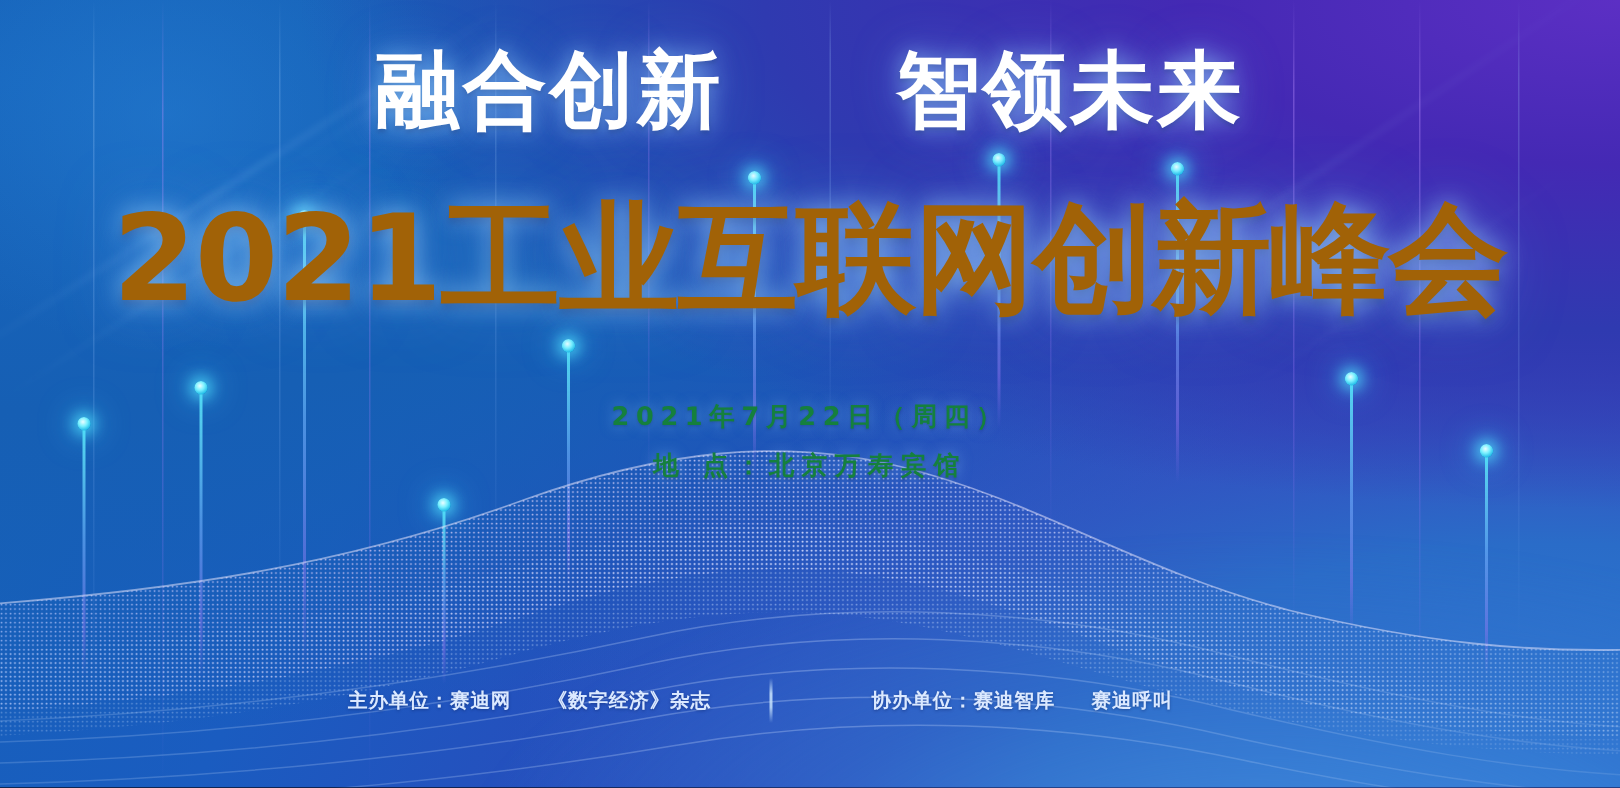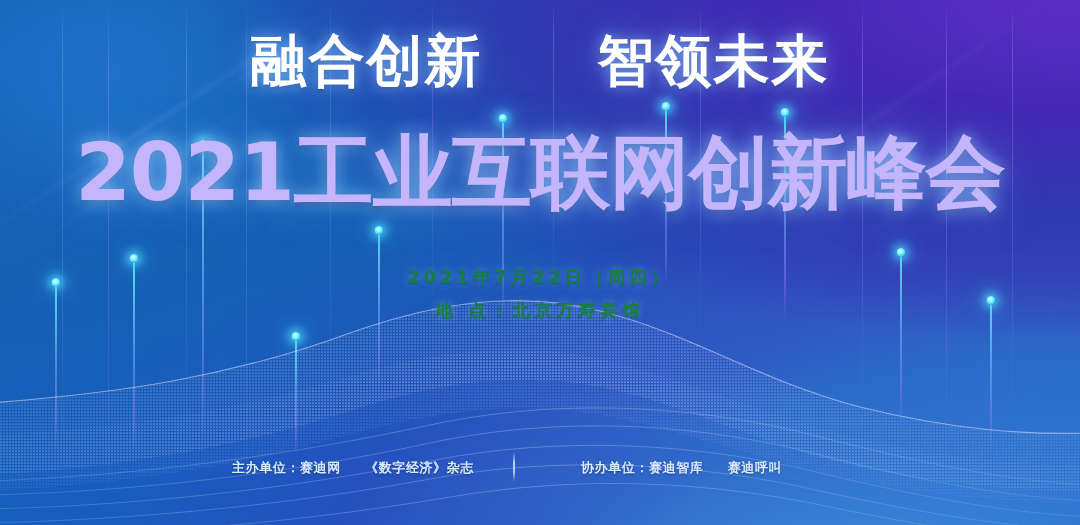--- a/index.html
+++ b/index.html
@@ -81,21 +81,21 @@
     text-shadow:0 0 14px rgba(150,210,255,.65), 0 0 34px rgba(110,170,255,.45), 0 2px 3px rgba(10,30,90,.35);
     white-space:nowrap;
   }
   .headline .gap{display:inline-block;width:72px;}
 
   .maintitle{
     position:absolute;top:133px;left:0;right:0;
     text-align:center;
     font-family:"DejaVu Sans","Liberation Sans",sans-serif;
     font-size:80px;font-weight:700;line-height:1;
-    color:#c4b5fd;
+    color:#a16207;
     letter-spacing:-1px;
     text-shadow:0 0 16px rgba(160,215,255,.7), 0 0 42px rgba(110,175,255,.5), 0 3px 5px rgba(12,30,95,.4);
     white-space:nowrap;
   }
 
   .meta{
     position:absolute;left:0;right:0;text-align:center;
     color:#15803d;
     font-family:"DejaVu Sans","Liberation Sans",sans-serif;
     font-weight:600;

